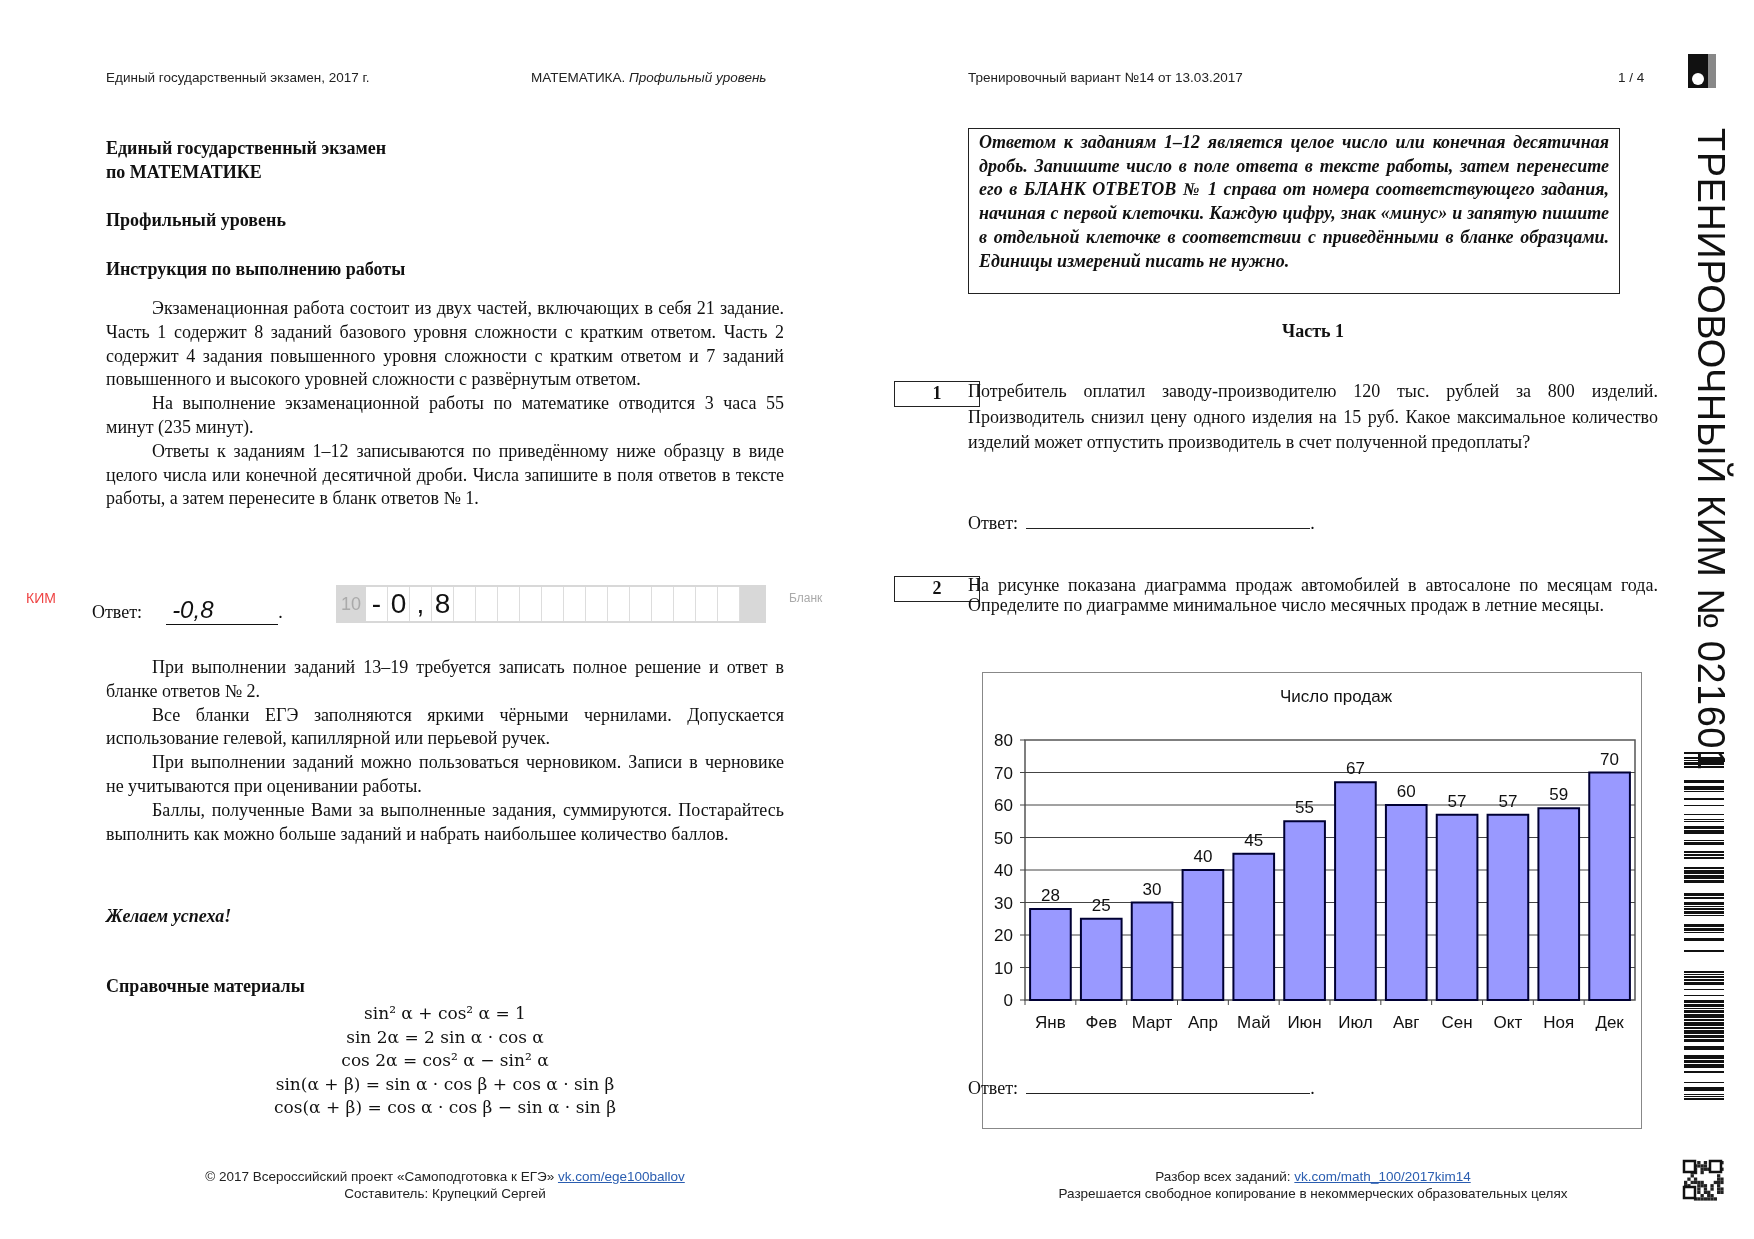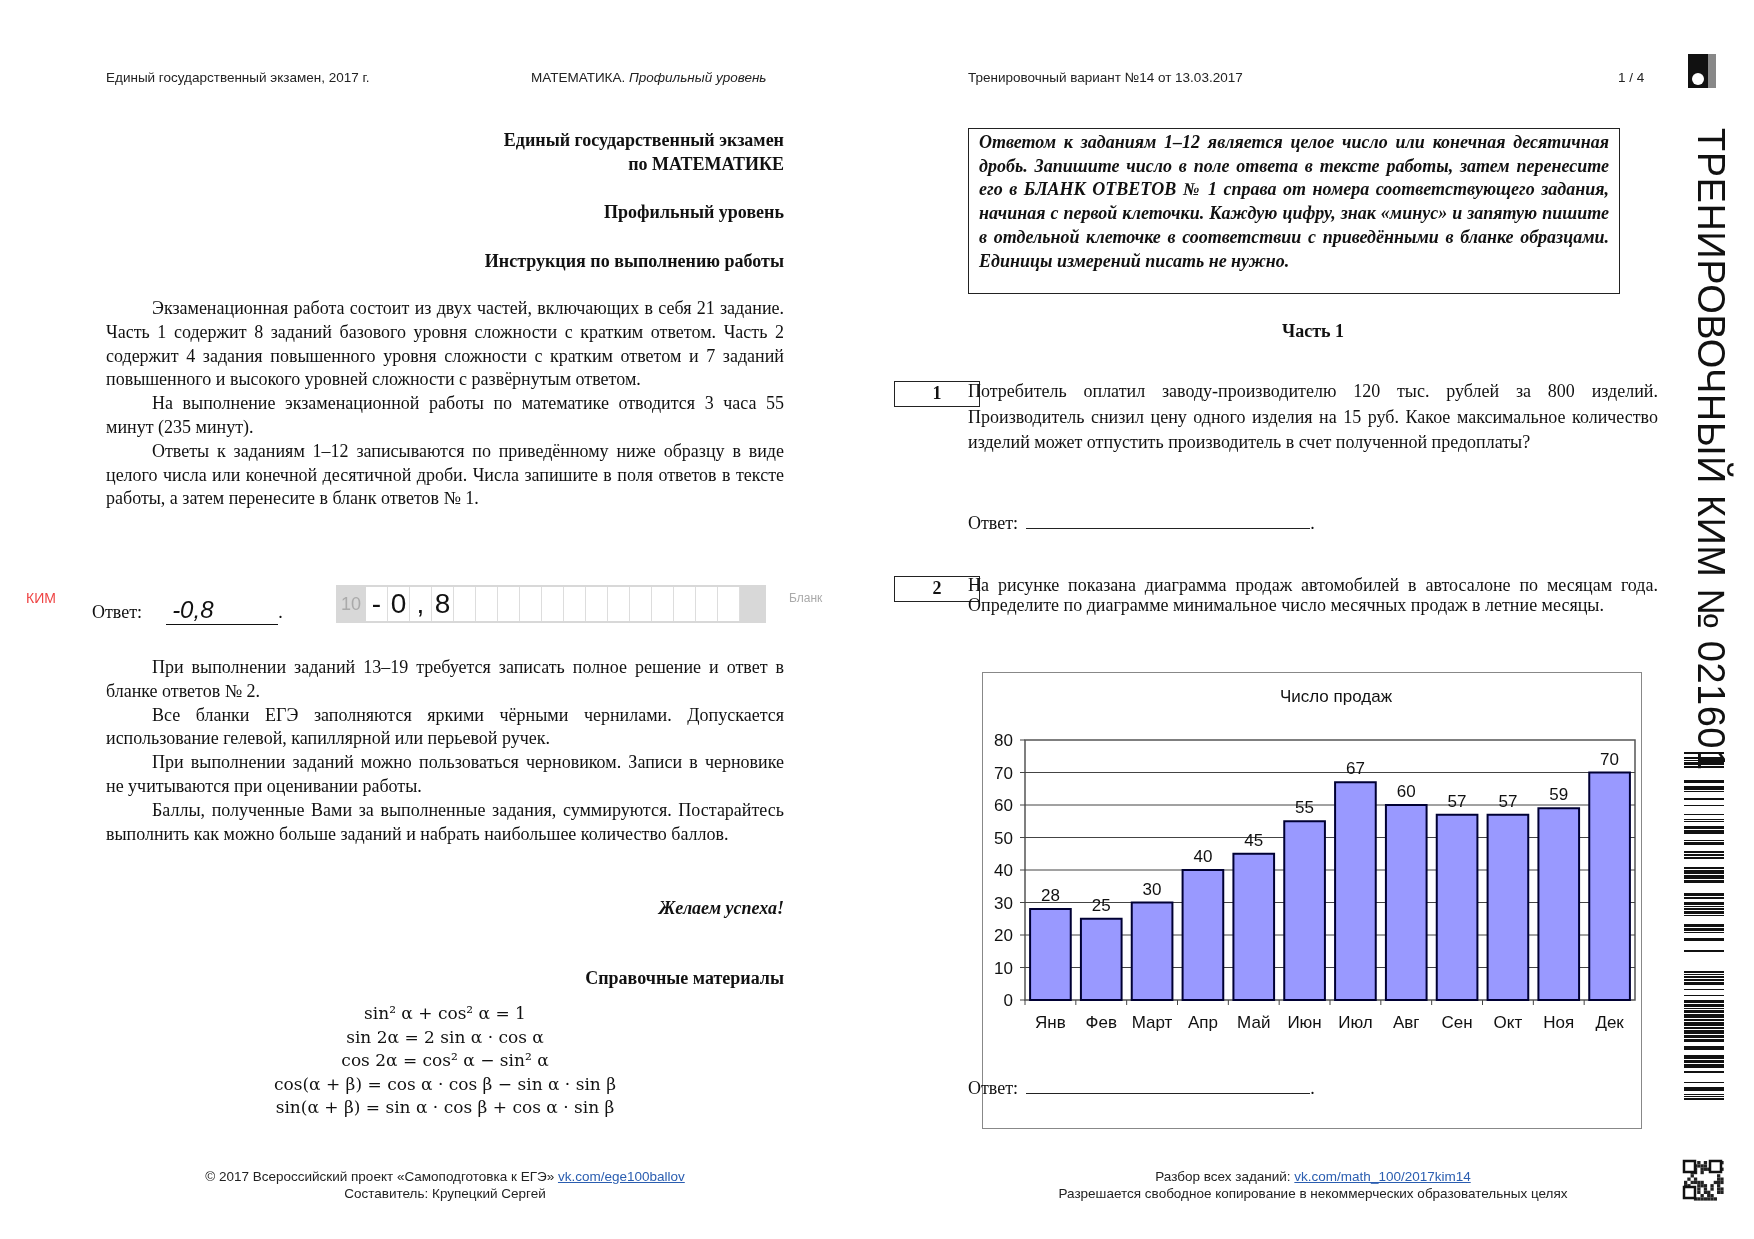--- a/index.html
+++ b/index.html
@@ -4,21 +4,21 @@
 <style>
   html, body { margin:0; padding:0; background:#ffffff; }
   body { width:1754px; height:1239px; position:relative; overflow:hidden; color:#111; }
   .sans { font-family:"Liberation Sans", sans-serif; }
   .serif { font-family:"Liberation Serif", serif; }
   .abs { position:absolute; }
 
   .hdr { font-size:13.5px; color:#222; top:70px; }
   
   .lcol { left:106px; width:678px; }
-  .title-c { text-align:right; font-weight:bold; font-size:18px; line-height:24px; }
+  .title-c { text-align:left; font-weight:bold; font-size:18px; line-height:24px;margin-top:8px; }
   .para { font-size:18px; line-height:23.8px; text-align:justify; text-align-last:left; }
   .para p { margin:0; text-indent:46px; }
 
   .sample-kim { left:26px; top:590px; font-size:14px; color:#ef4444; }
   .sample-ans { left:92px; top:596px; font-size:18px; }
   .sample-val { display:inline-block; min-width:100px; border-bottom:1.5px solid #111; font-family:"Liberation Sans", sans-serif; font-style:italic; font-size:24px; padding:0 6px; margin-left:24px; }
   .blank-strip { left:336px; top:585px; width:430px; height:38px; background:#d8d8d8; display:flex; align-items:center; }
   .blank-id { width:30px; text-align:center; font-size:18px; color:#aaa; font-family:"Liberation Sans", sans-serif; }
   .blank-cells { display:flex; background:#fff; height:34px; }
   .blank-cell { width:21px; height:34px; border-right:1.5px solid #ddd; font-family:"Liberation Sans", sans-serif; font-size:28px; line-height:34px; text-align:center; color:#111; }
@@ -107,22 +107,22 @@
   <p>При выполнении заданий можно пользоваться черновиком. Записи в черновике не учитываются при оценивании работы.</p>
   <p>Баллы, полученные Вами за выполненные задания, суммируются. Постарайтесь выполнить как можно больше заданий и набрать наибольшее количество баллов.</p>
 </div>
 
 <div class="abs lcol serif title-c" style="top:896px; font-style:italic;">Желаем успеха!</div>
 <div class="abs lcol serif title-c" style="top:966px;">Справочные материалы</div>
 <div class="abs formulas">
   <div>sin² α + cos² α = 1</div>
   <div>sin 2α = 2 sin α · cos α</div>
   <div>cos 2α = cos² α − sin² α</div>
+  <div>sin(α + β) = sin α · cos β + cos α · sin β</div>
   <div>cos(α + β) = cos α · cos β − sin α · sin β</div>
-  <div>sin(α + β) = sin α · cos β + cos α · sin β</div>
 </div>
 
 <div class="abs footer sans" style="left:106px; width:678px; top:1168px;">
   <div><span>© 2017 Всероссийский проект «Самоподготовка к ЕГЭ»</span> <a>vk.com/ege100ballov</a></div>
   <div>Составитель: Крупецкий Сергей</div>
 </div>
 
 <div class="abs instr-box serif">
   <p>Ответом к заданиям 1–12 является целое число или конечная десятичная дробь. Запишите число в поле ответа в тексте работы, затем перенесите его в БЛАНК ОТВЕТОВ № 1 справа от номера соответствующего задания, начиная с первой клеточки. Каждую цифру, знак «минус» и запятую пишите в отдельной клеточке в соответствии с приведёнными в бланке образцами. Единицы измерений писать не нужно.</p>
 </div>

